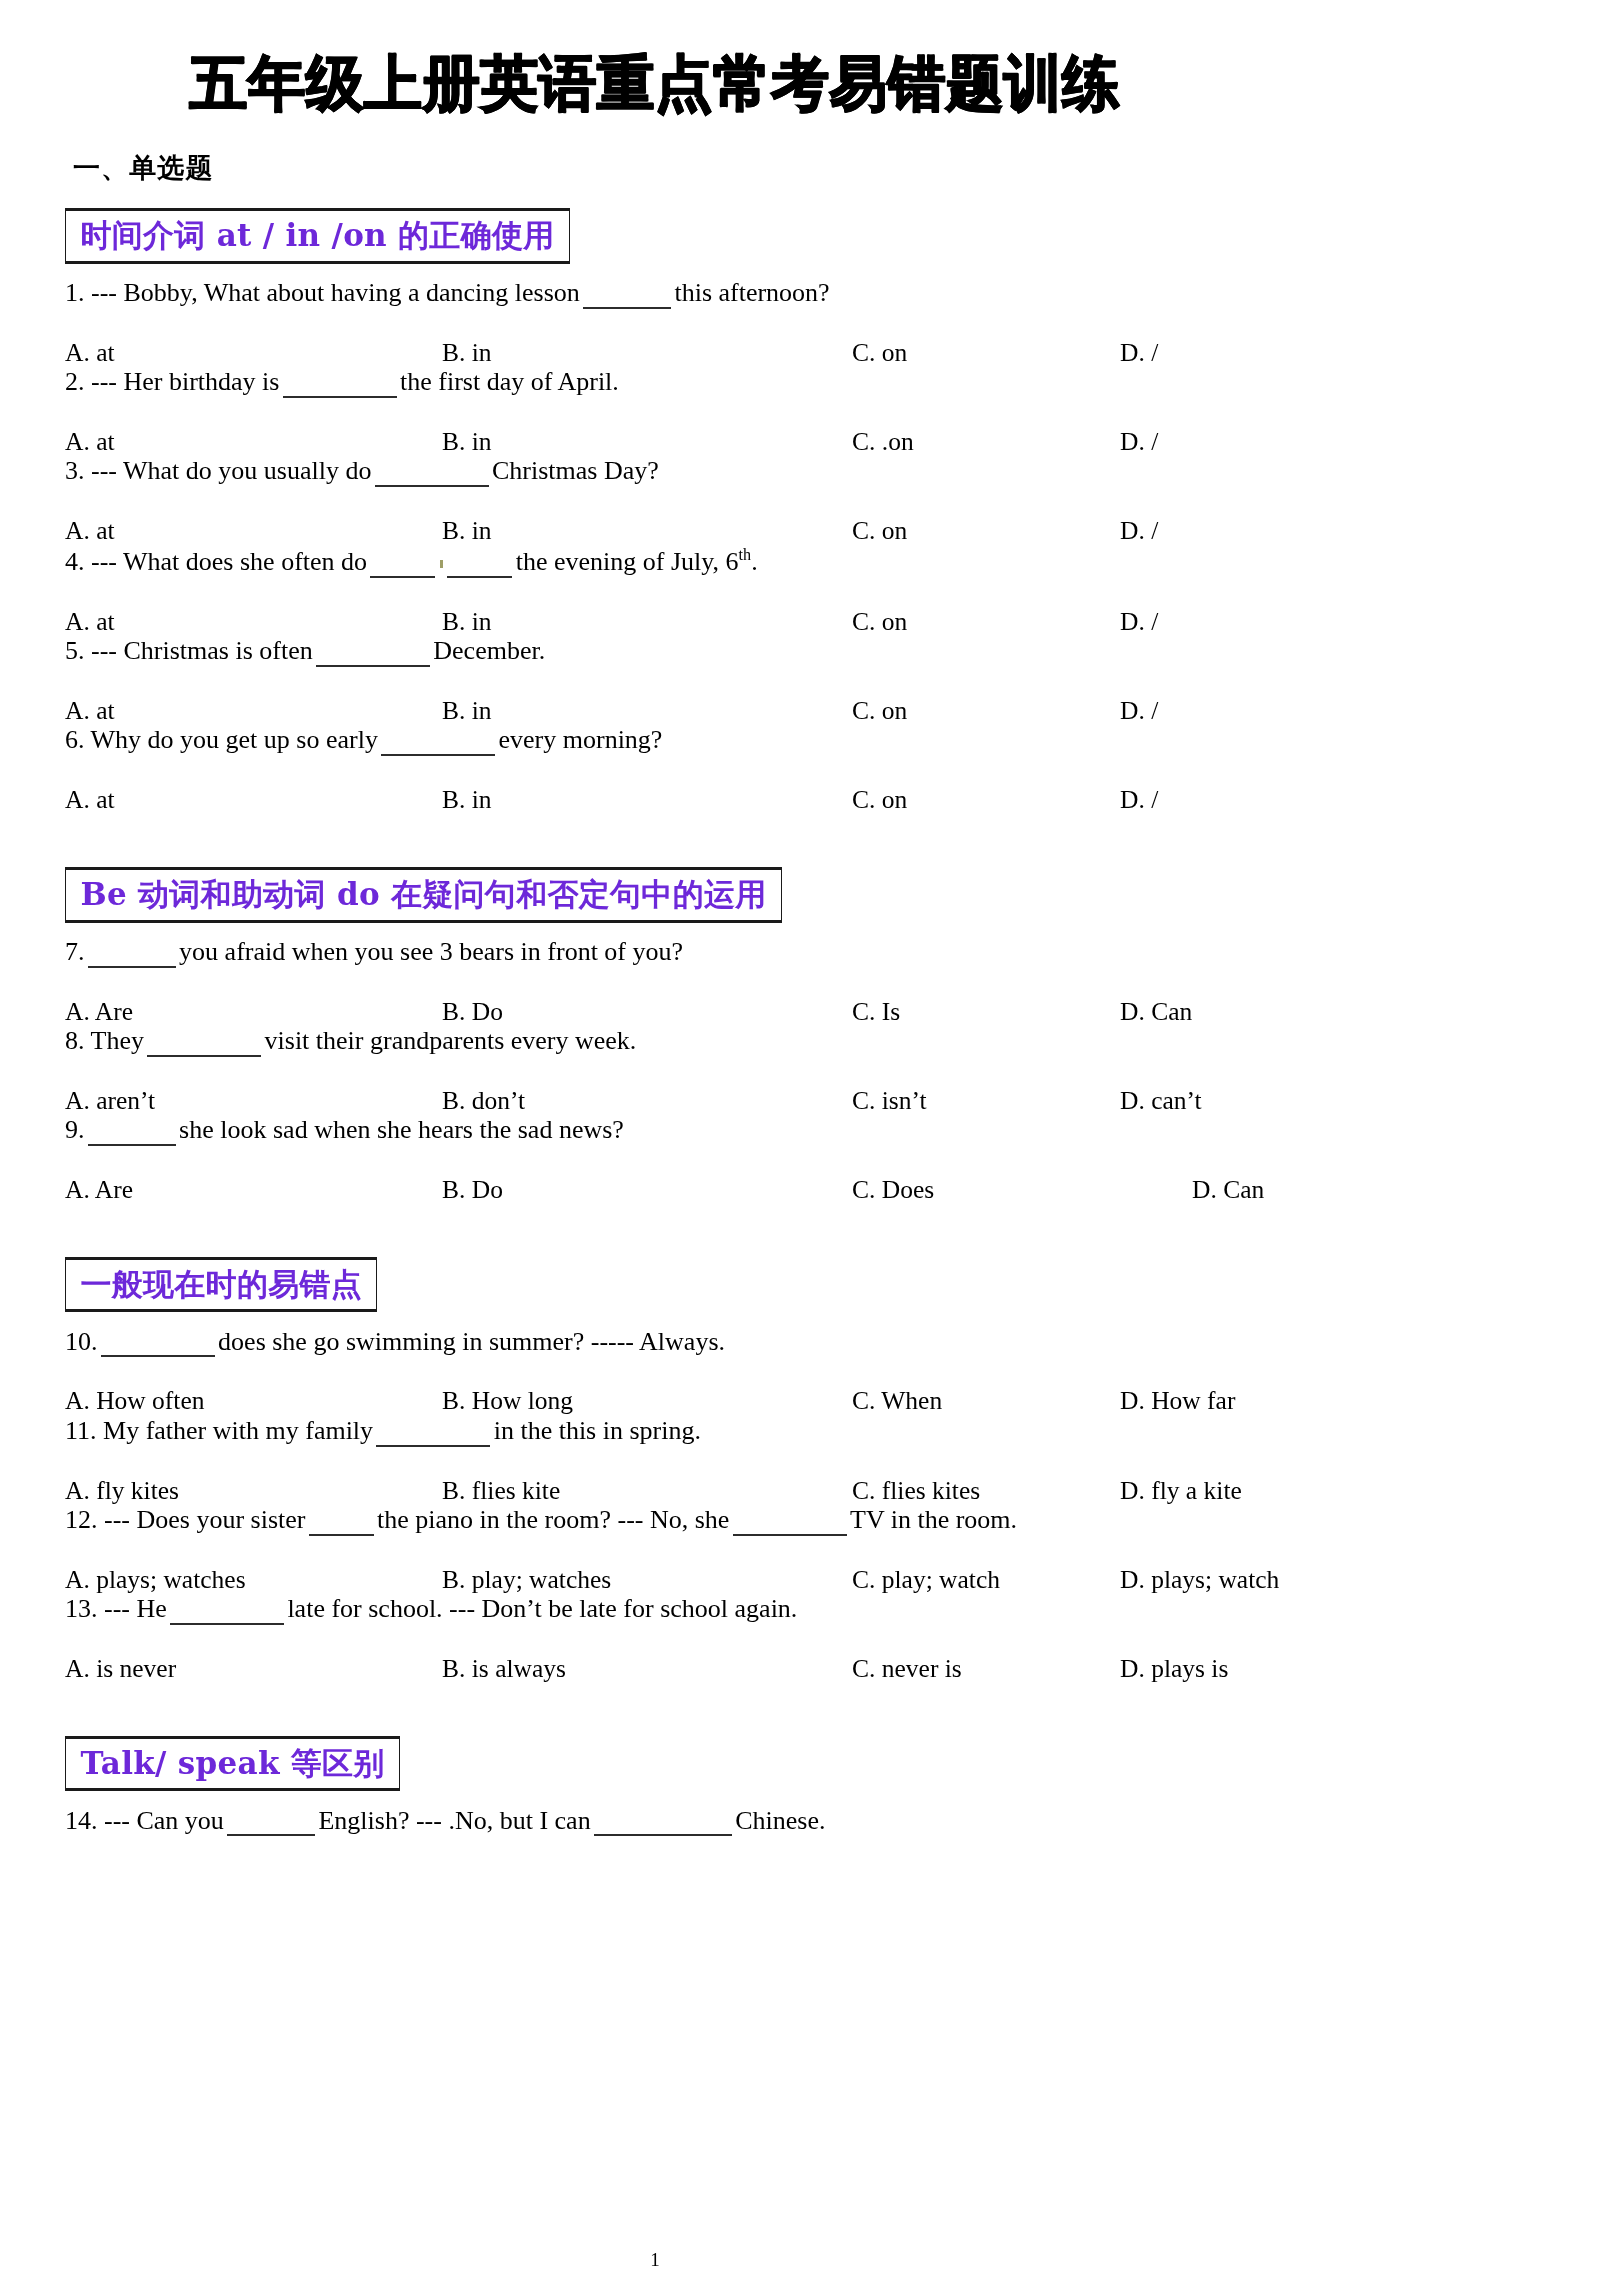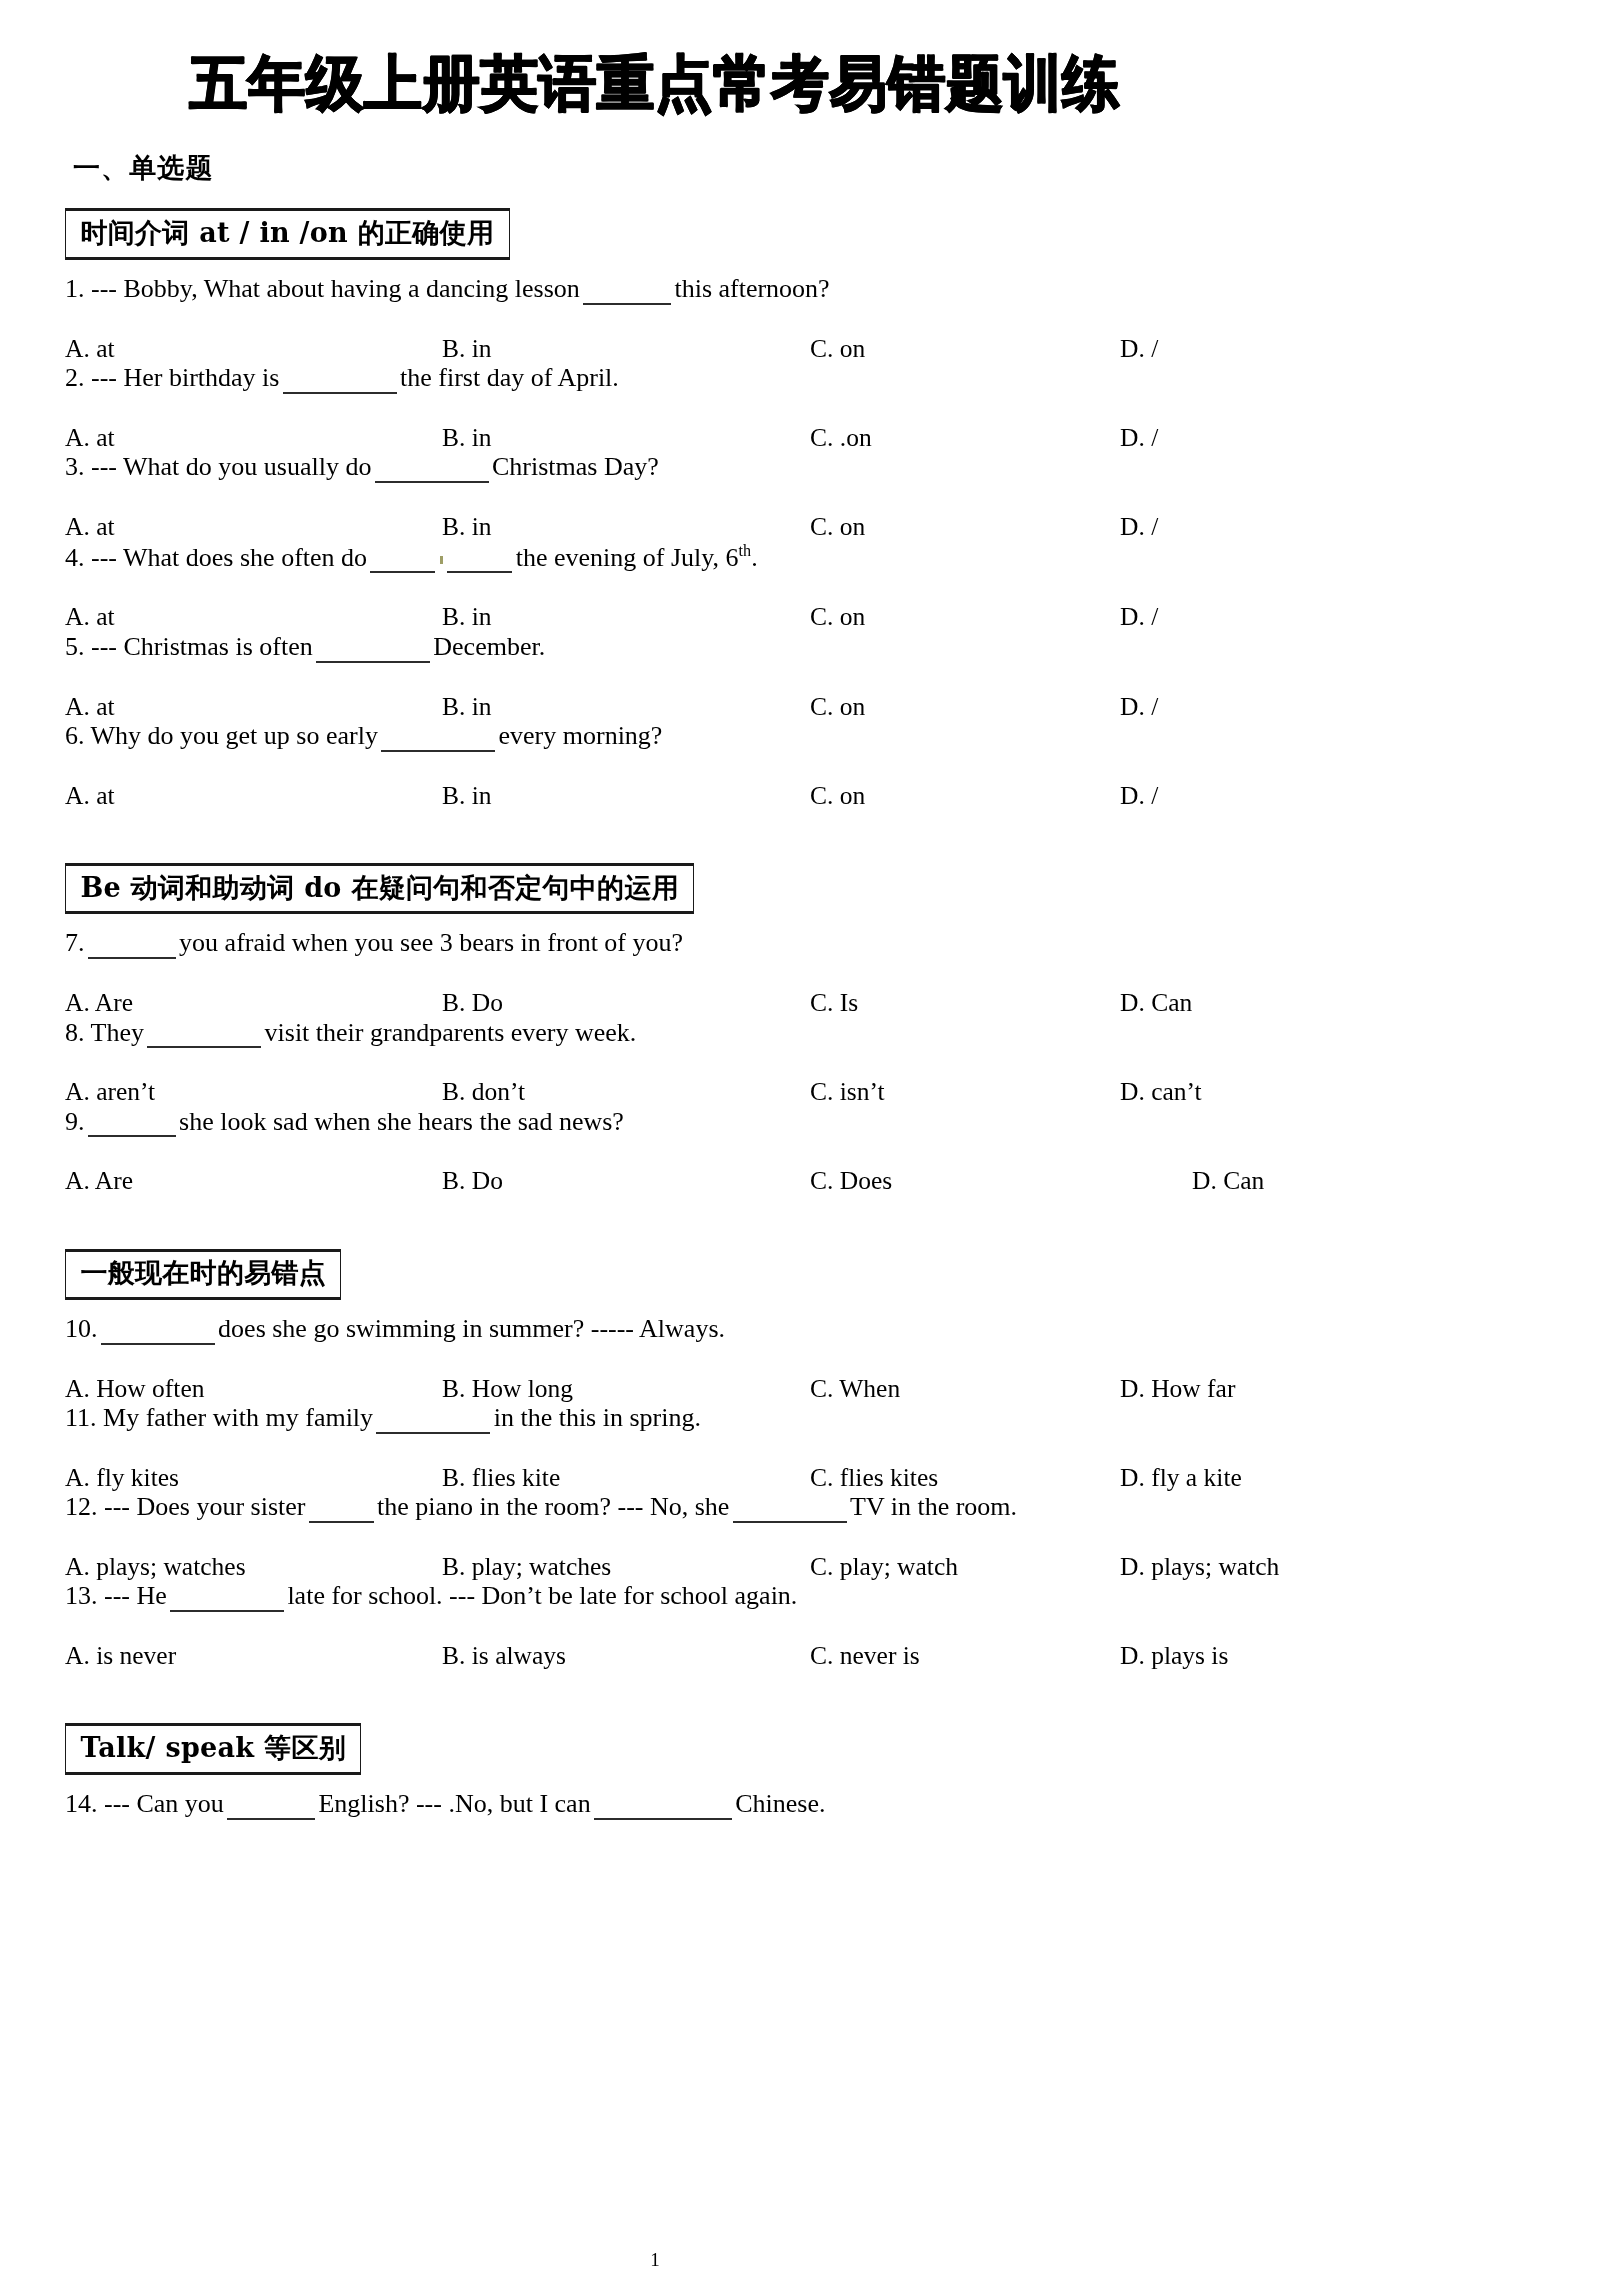--- a/index.html
+++ b/index.html
@@ -58,22 +58,22 @@
     border: 1.7px solid #1a1a1a;
     border-top-width: 3.9px;
     border-bottom-width: 3.9px;
     padding: 7.8px 14.4px 9px 14.4px;
     background: #ffffff;
     box-sizing: border-box;
   }
   .topic-box .topic-text {
     font-family: "DejaVu Serif", "Liberation Serif", serif;
     font-weight: bold;
-    font-size: 27px;
-    color: #000000;
+    font-size: 31px;
+    color: #6d28d9;
     line-height: 1.05;
     white-space: nowrap;
     letter-spacing: 0.3px;
   }
 
   
   .q-stem {
     margin: 0;
     padding: 14.4px 0 0 65px;
     font-size: 26px;
@@ -113,21 +113,21 @@
     line-height: 1.0;
     white-space: nowrap;
   }
   .opt {
     position: absolute;
     top: 11px;
     margin-top: 20px;
   }
   .opt.a { left: 65px; }
   .opt.b { left: 442px; }
-  .opt.c { left: 810px; }
+  .opt.c { left: 852px; }
   .opt.d { left: 1120px; }
   .opt.d-far { left: 1192px; }
 
   .spacer-lg { height: 53px; }
 
   
   .page-number {
     position: absolute;
     left: 0; right: 0;
     bottom: 24.4px;

